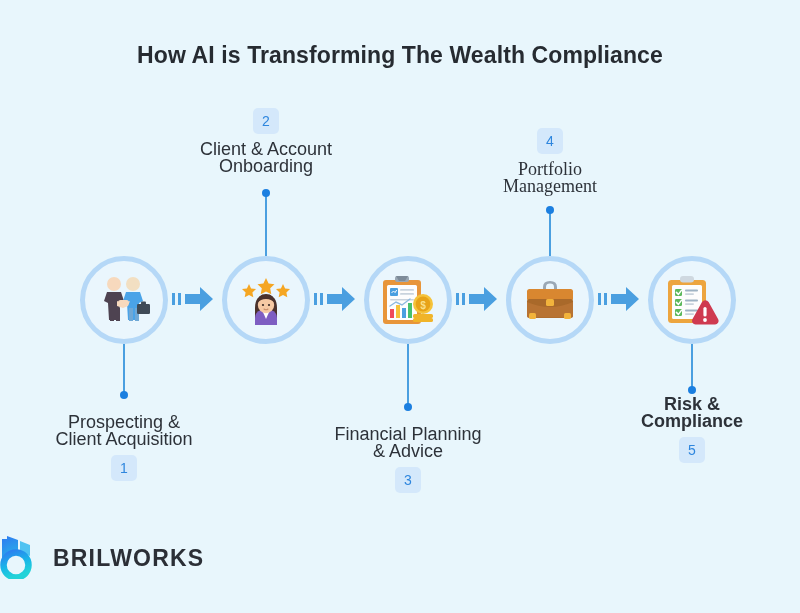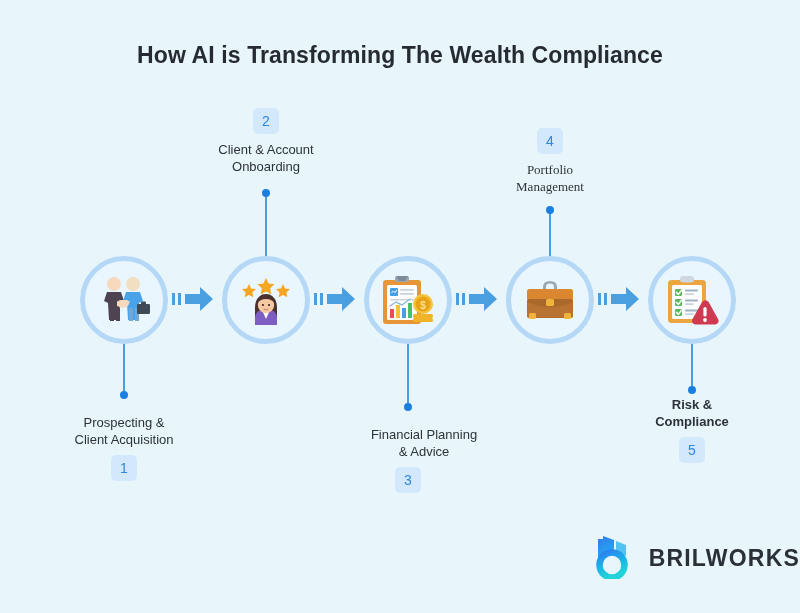--- a/index.html
+++ b/index.html
@@ -46,21 +46,21 @@
     position:absolute;
     width:8px; height:8px;
     border-radius:50%;
     background:#1b7fe0;
   }
 
   
   .node-label {
     position:absolute;
     text-align:center;
-    font-size:13px;
+    font-size:18px;
     line-height:17px;
     color:#2d3239;
     white-space:pre-line;
   }
 
   
   .badge {
     position:absolute;
     width:26px; height:26px;
     border-radius:5px;
@@ -76,21 +76,21 @@
   
   .arrow { position:absolute; }
 
   
   .logo-wrap {
     position:absolute;
     left:0; width:800px;
     top:533px;
     display:flex;
     align-items:center;
-    justify-content:flex-end;
+    justify-content:flex-start;
     gap:11px;
   }
   .logo-text {
     font-size:23px;
     font-weight:700;
     color:#2b2f36;
     letter-spacing:1.2px;
   }
 </style>
 </head>
@@ -197,21 +197,21 @@
         <rect x="33" y="40" width="20" height="4" rx="1.6" fill="#f0b429"></rect>
         <rect x="33" y="44" width="20" height="4" rx="1.6" fill="#f0b429"></rect>
         <circle cx="43" cy="30" r="10" fill="#f5c33b"></circle>
         <circle cx="43" cy="30" r="7.4" fill="#e8a317"></circle>
         <text x="43" y="34.5" font-size="10" font-family="Liberation Sans, sans-serif" font-weight="700" fill="#f8e08a" text-anchor="middle">$</text>
       </svg>
     </span>
   </div>
   <div class="stem" style="left:407px; top:344px; height:62px;"></div>
   <div class="stem-dot" style="left:404px; top:403px;"></div>
-  <div class="node-label" style="left:334px; top:426px; width:180px;">Financial Planning
+  <div class="node-label" style="left:318px; top:426px; width:180px;">Financial Planning
 &amp; Advice</div>
   <div class="badge" style="left:395px; top:467px;">3</div>
 
   <div class="arrow" style="left:456px; top:284px;">
     <svg width="42" height="30" viewBox="0 0 42 30">
       <rect x="0" y="9" width="3" height="12" fill="#4a9fe0"></rect>
       <rect x="6" y="9" width="3" height="12" fill="#4a9fe0"></rect>
       <path d="M13 10 h15 v-7 l13 12 -13 12 v-7 h-15 z" fill="#4a9fe0"></path>
     </svg>
   </div>

